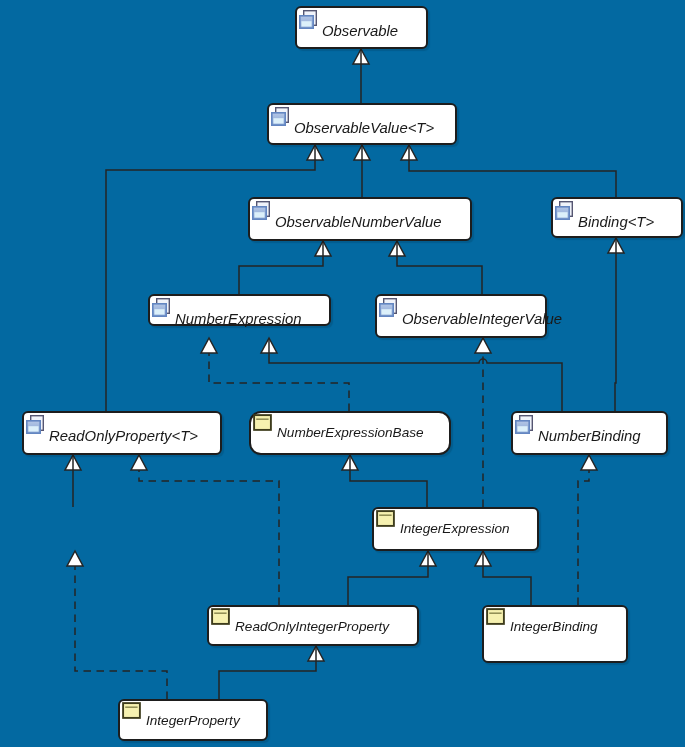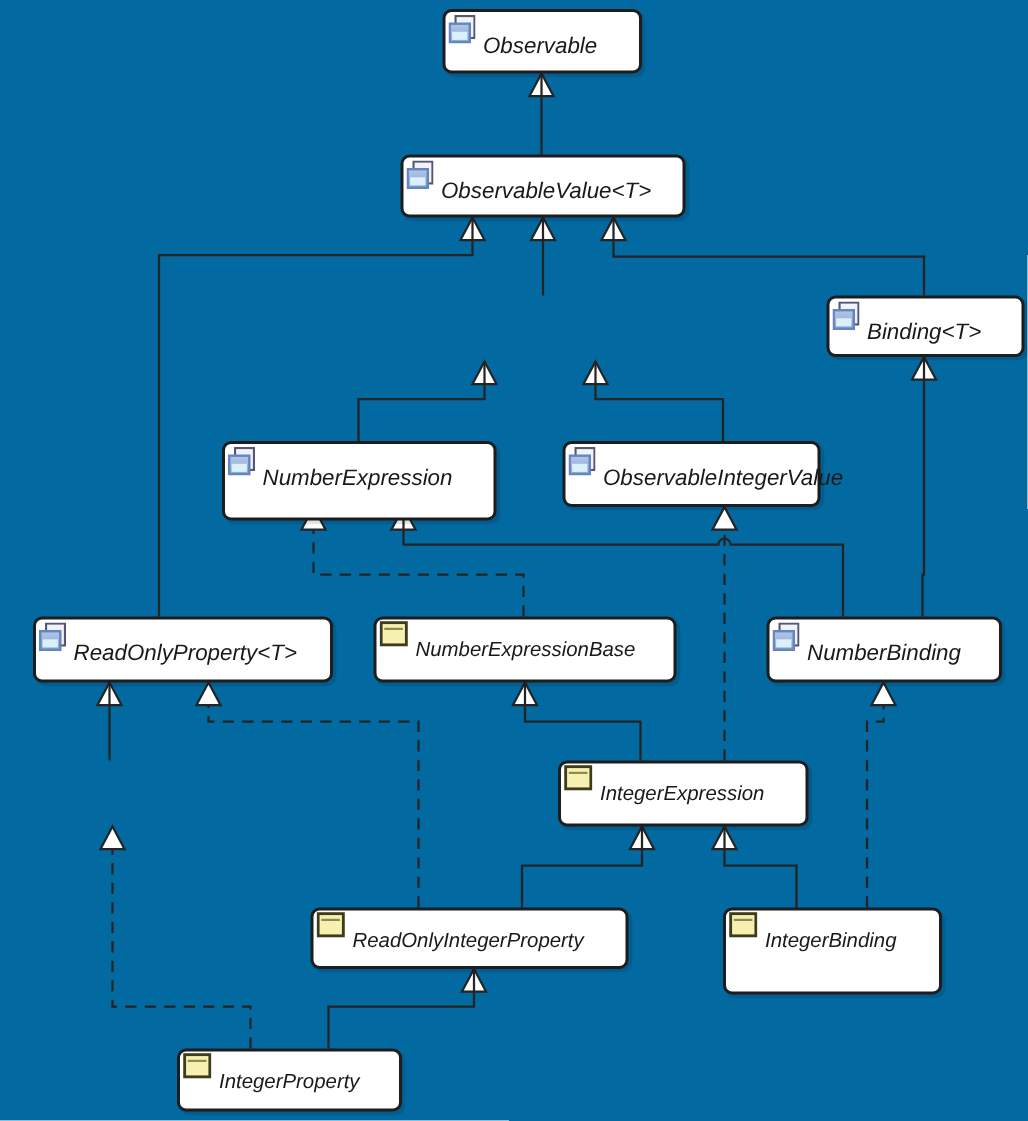--- a/index.html
+++ b/index.html
@@ -77,35 +77,49 @@
               <stop offset="0" stop-color="#b3c6e6"></stop>
               <stop offset="1" stop-color="#8aa6d4"></stop>
             </linearGradient>
           </defs>
           <rect x="4.7" y="0.7" width="12.6" height="14.6" fill="#f0f3fa" stroke="#555672" stroke-width="1.4"></rect>
           <rect x="0.8" y="5.8" width="13.4" height="12.4" fill="url(#ig)" stroke="#6386c1" stroke-width="1.6"></rect>
           <rect x="2.4" y="11.2" width="10.2" height="5.4" fill="#dcf0fa"></rect>
         </svg></span>
       <span class="lbl">ObservableValue&lt;T&gt;</span>
     </div>
+    <div class="node" style="left: 248px; top: 197px; width: 224px; height: 44px;">
+      <span class="ico"><svg width="18" height="19" viewBox="0 0 18 19">
+          <defs>
+            <linearGradient id="ig" x1="0" y1="0" x2="0" y2="1">
+              <stop offset="0" stop-color="#b3c6e6"></stop>
+              <stop offset="1" stop-color="#8aa6d4"></stop>
+            </linearGradient>
+          </defs>
+          <rect x="4.7" y="0.7" width="12.6" height="14.6" fill="#f0f3fa" stroke="#555672" stroke-width="1.4"></rect>
+          <rect x="0.8" y="5.8" width="13.4" height="12.4" fill="url(#ig)" stroke="#6386c1" stroke-width="1.6"></rect>
+          <rect x="2.4" y="11.2" width="10.2" height="5.4" fill="#dcf0fa"></rect>
+        </svg></span>
+      <span class="lbl">ObservableNumberValue</span>
+    </div>
     <div class="node" style="left: 551px; top: 197px; width: 132px; height: 41px;">
       <span class="ico"><svg width="18" height="19" viewBox="0 0 18 19">
           <defs>
             <linearGradient id="ig" x1="0" y1="0" x2="0" y2="1">
               <stop offset="0" stop-color="#b3c6e6"></stop>
               <stop offset="1" stop-color="#8aa6d4"></stop>
             </linearGradient>
           </defs>
           <rect x="4.7" y="0.7" width="12.6" height="14.6" fill="#f0f3fa" stroke="#555672" stroke-width="1.4"></rect>
           <rect x="0.8" y="5.8" width="13.4" height="12.4" fill="url(#ig)" stroke="#6386c1" stroke-width="1.6"></rect>
           <rect x="2.4" y="11.2" width="10.2" height="5.4" fill="#dcf0fa"></rect>
         </svg></span>
       <span class="lbl">Binding&lt;T&gt;</span>
     </div>
-    <div class="node" style="left: 148px; top: 294px; width: 183px; height: 53px;">
+    <div class="node" style="left: 148px; top: 294px; width: 183px; height: 32px;">
       <span class="ico"><svg width="18" height="19" viewBox="0 0 18 19">
           <defs>
             <linearGradient id="ig" x1="0" y1="0" x2="0" y2="1">
               <stop offset="0" stop-color="#b3c6e6"></stop>
               <stop offset="1" stop-color="#8aa6d4"></stop>
             </linearGradient>
           </defs>
           <rect x="4.7" y="0.7" width="12.6" height="14.6" fill="#f0f3fa" stroke="#555672" stroke-width="1.4"></rect>
           <rect x="0.8" y="5.8" width="13.4" height="12.4" fill="url(#ig)" stroke="#6386c1" stroke-width="1.6"></rect>
           <rect x="2.4" y="11.2" width="10.2" height="5.4" fill="#dcf0fa"></rect>
@@ -133,21 +147,21 @@
               <stop offset="0" stop-color="#b3c6e6"></stop>
               <stop offset="1" stop-color="#8aa6d4"></stop>
             </linearGradient>
           </defs>
           <rect x="4.7" y="0.7" width="12.6" height="14.6" fill="#f0f3fa" stroke="#555672" stroke-width="1.4"></rect>
           <rect x="0.8" y="5.8" width="13.4" height="12.4" fill="url(#ig)" stroke="#6386c1" stroke-width="1.6"></rect>
           <rect x="2.4" y="11.2" width="10.2" height="5.4" fill="#dcf0fa"></rect>
         </svg></span>
       <span class="lbl">ReadOnlyProperty&lt;T&gt;</span>
     </div>
-    <div class="node cls" style="left: 249px; top: 411px; width: 202px; height: 44px;">
+    <div class="node cls" style="left: 249px; top: 411px; width: 202px; height: 44px; border-radius: 12px;">
       <span class="ico"><svg width="19" height="18" viewBox="0 0 19 18">
           <rect x="1.1" y="1.1" width="16.8" height="14.8" fill="#f6f1b0" stroke="#3e3c1c" stroke-width="1.9"></rect>
           <line x1="3.2" y1="5.2" x2="15.6" y2="5.2" stroke="#8d8a52" stroke-width="1.5"></line>
         </svg></span>
       <span class="lbl">NumberExpressionBase</span>
     </div>
     <div class="node" style="left: 511px; top: 411px; width: 157px; height: 44px;">
       <span class="ico"><svg width="18" height="19" viewBox="0 0 18 19">
           <defs>
             <linearGradient id="ig" x1="0" y1="0" x2="0" y2="1">

